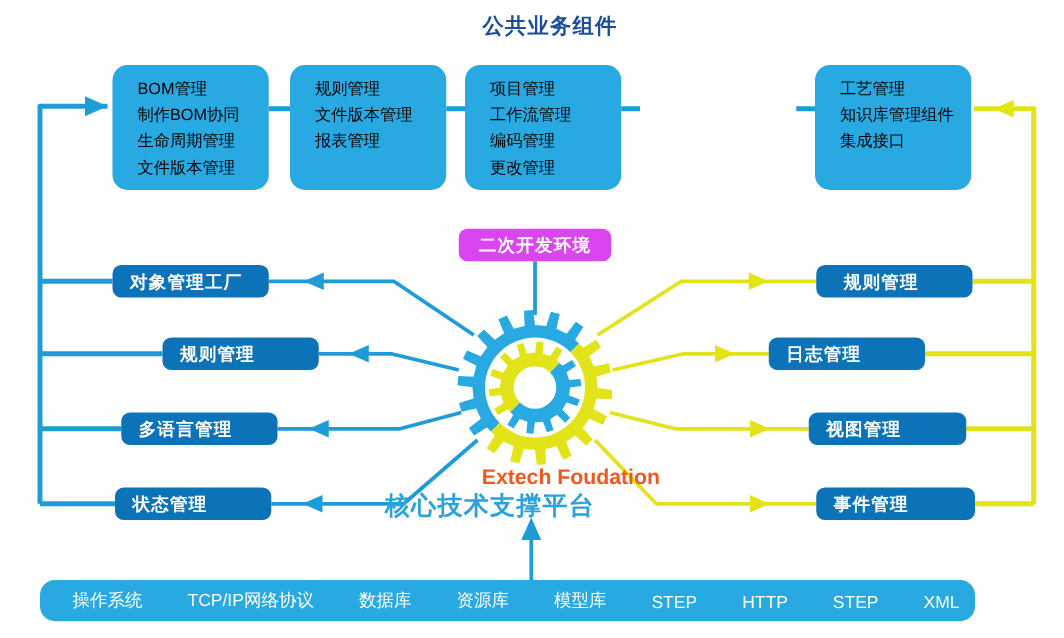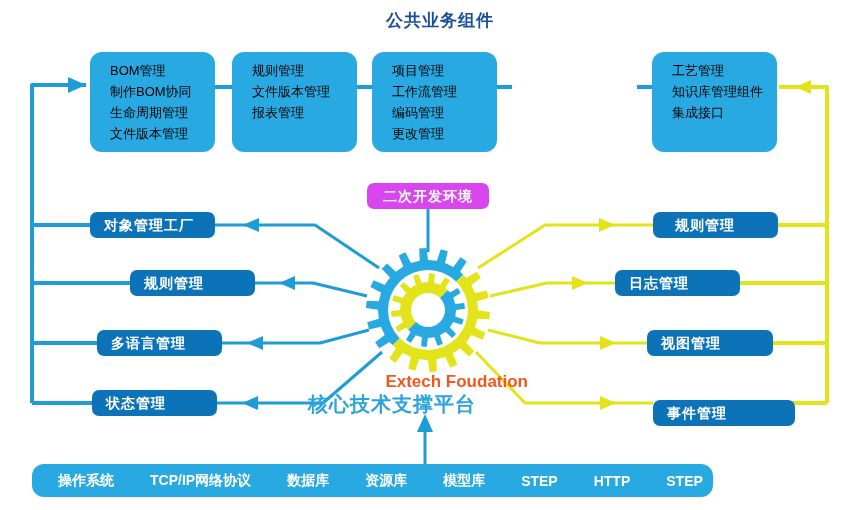--- a/index.html
+++ b/index.html
@@ -29,23 +29,23 @@
   }
   .brand{
     left:328px;top:372px;width:200px;text-align:right;
     color:#f2571f;font-size:17px;font-weight:bold;
   }
   .platform{
     left:308px;top:391px;width:240px;
     color:#2aa2db;font-size:20px;font-weight:bold;letter-spacing:1px;
   }
   .bottombar{
-    left:32px;top:464px;width:681px;height:33px;background:#29a9e1;border-radius:12px;
+    left:32px;top:464px;width:748px;height:33px;background:#29a9e1;border-radius:12px;
     display:flex;align-items:center;gap:36px;padding:0 26px;color:#fff;
-    font-size:14px;font-weight:bold;white-space:nowrap;
+    font-size:14px;font-weight:normal;white-space:nowrap;
   }
 </style>
 </head>
 <body>
 
 <div class="stage">
 
   <svg width="851" height="510" viewBox="0 0 851 510">
     <defs>
       <clipPath id="clipUL">
@@ -148,21 +148,21 @@
   </div>
 
   <div class="abs sidebox" style="left:90px;top:212px">对象管理工厂</div>
   <div class="abs sidebox" style="left:130px;top:270px">规则管理</div>
   <div class="abs sidebox" style="left:97px;top:330px">多语言管理</div>
   <div class="abs sidebox" style="left:92px;top:390px">状态管理</div>
 
   <div class="abs sidebox" style="left:653px;top:212px;padding-left:22px">规则管理</div>
   <div class="abs sidebox" style="left:615px;top:270px">日志管理</div>
   <div class="abs sidebox" style="left:647px;top:330px;width:126px">视图管理</div>
-  <div class="abs sidebox" style="left:653px;top:400px;width:142px">事件管理</div>
+  <div class="abs sidebox" style="left:653px;top:390px;width:127px">事件管理</div>
 
   <div class="abs devenv">二次开发环境</div>
   <div class="abs brand">Extech Foudation</div>
   <div class="abs platform">核心技术支撑平台</div>
 
   <div class="abs bottombar">
     <span>操作系统</span>
     <span>TCP/IP网络协议</span>
     <span>数据库</span>
     <span>资源库</span>

